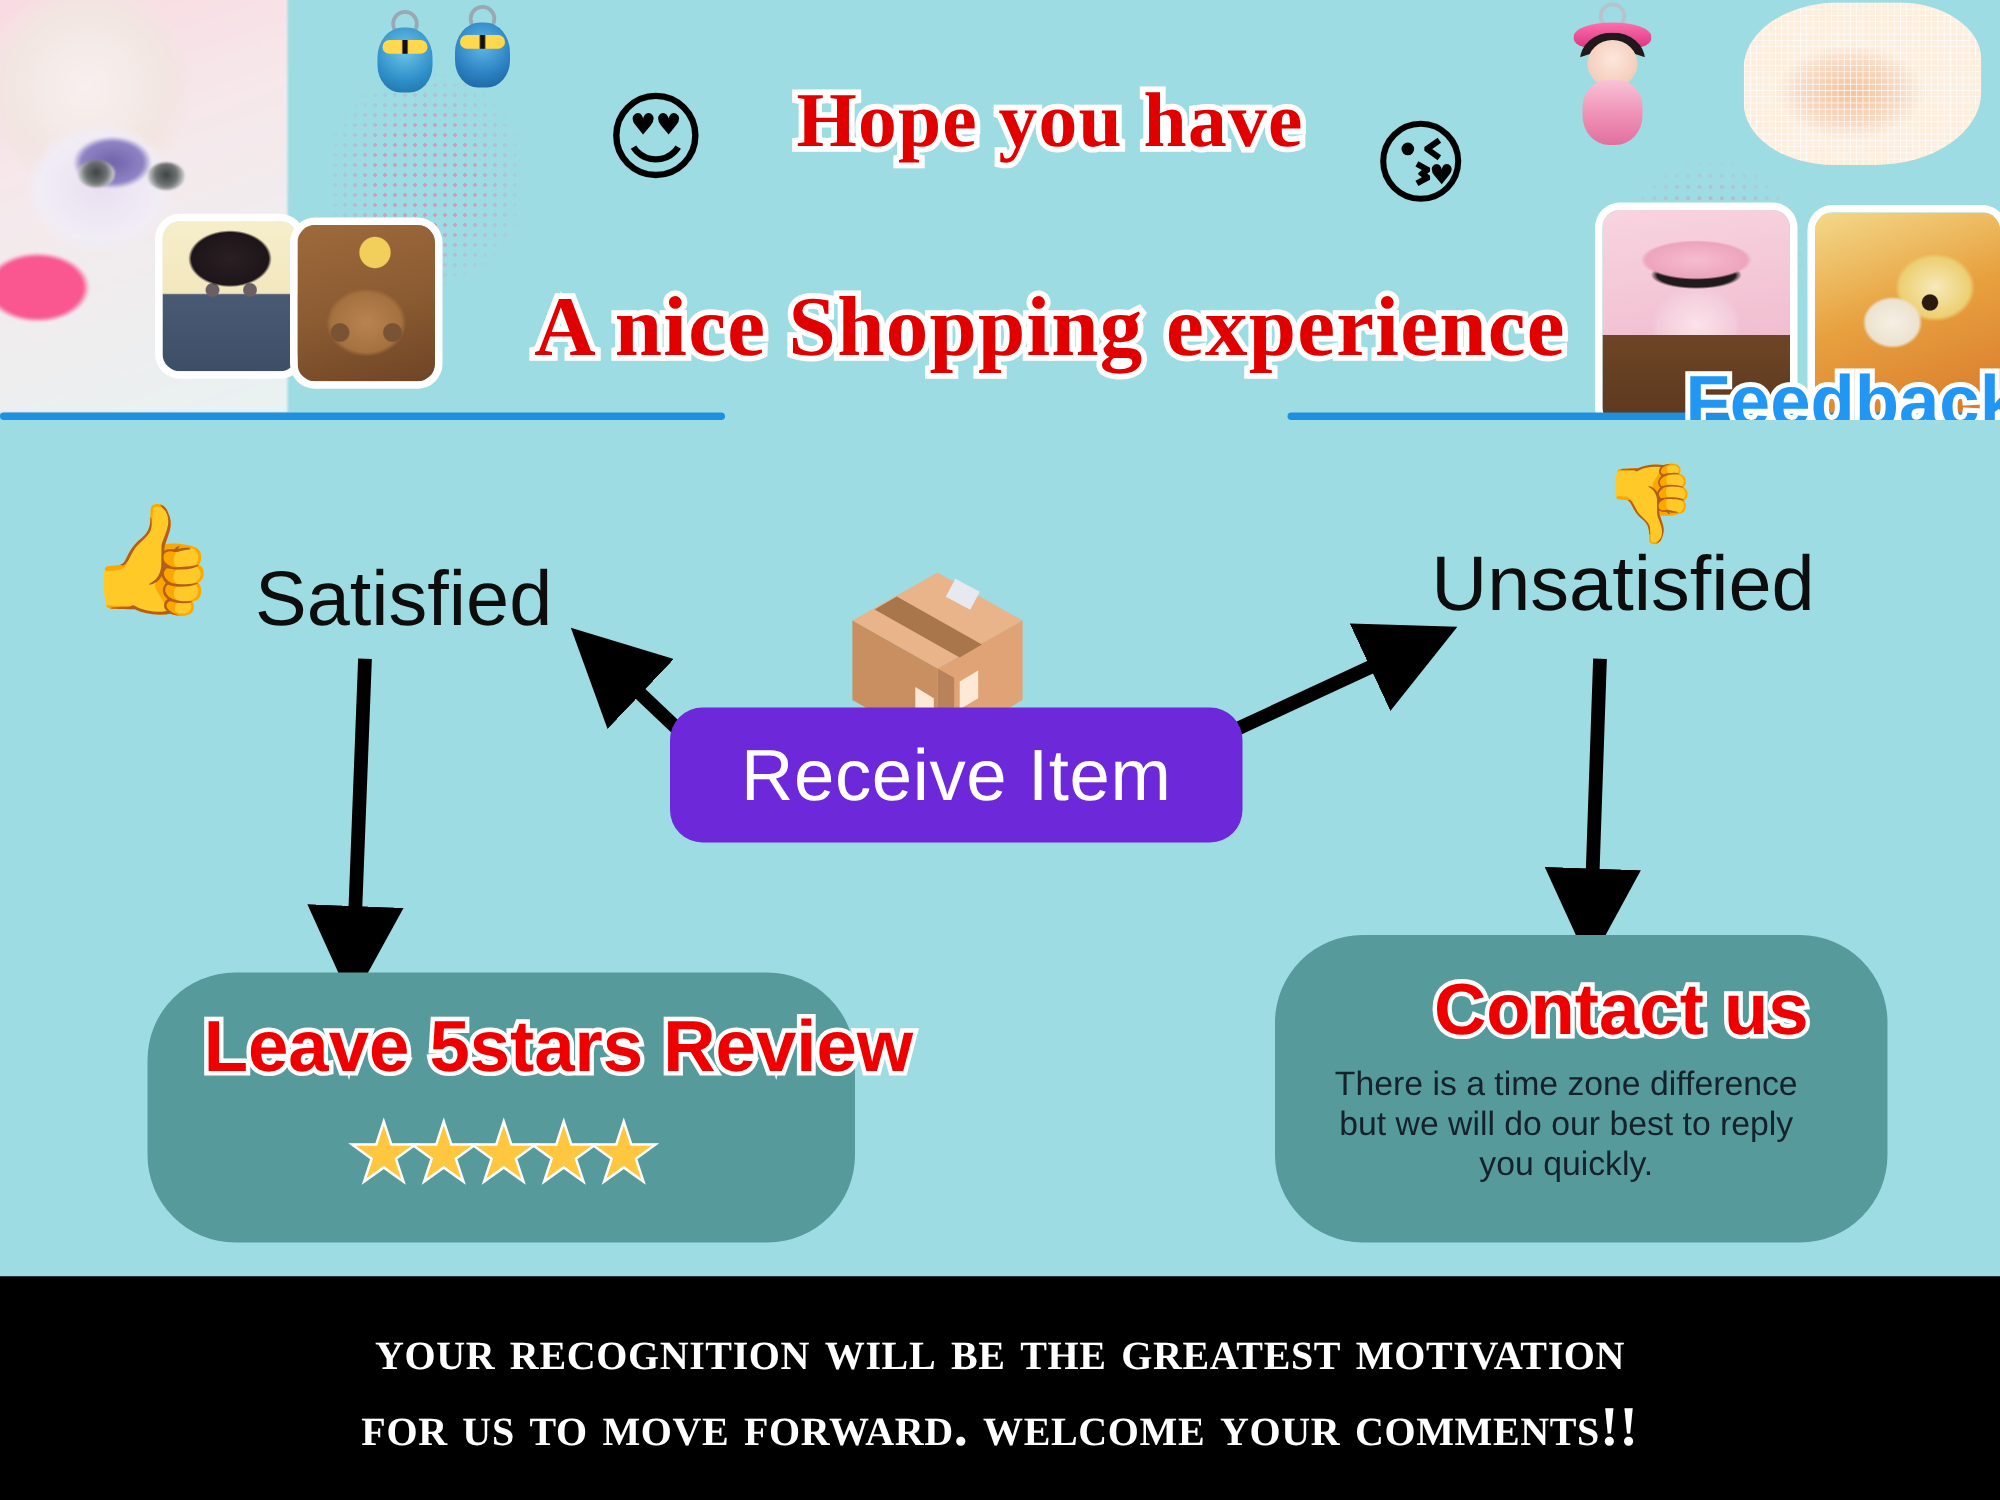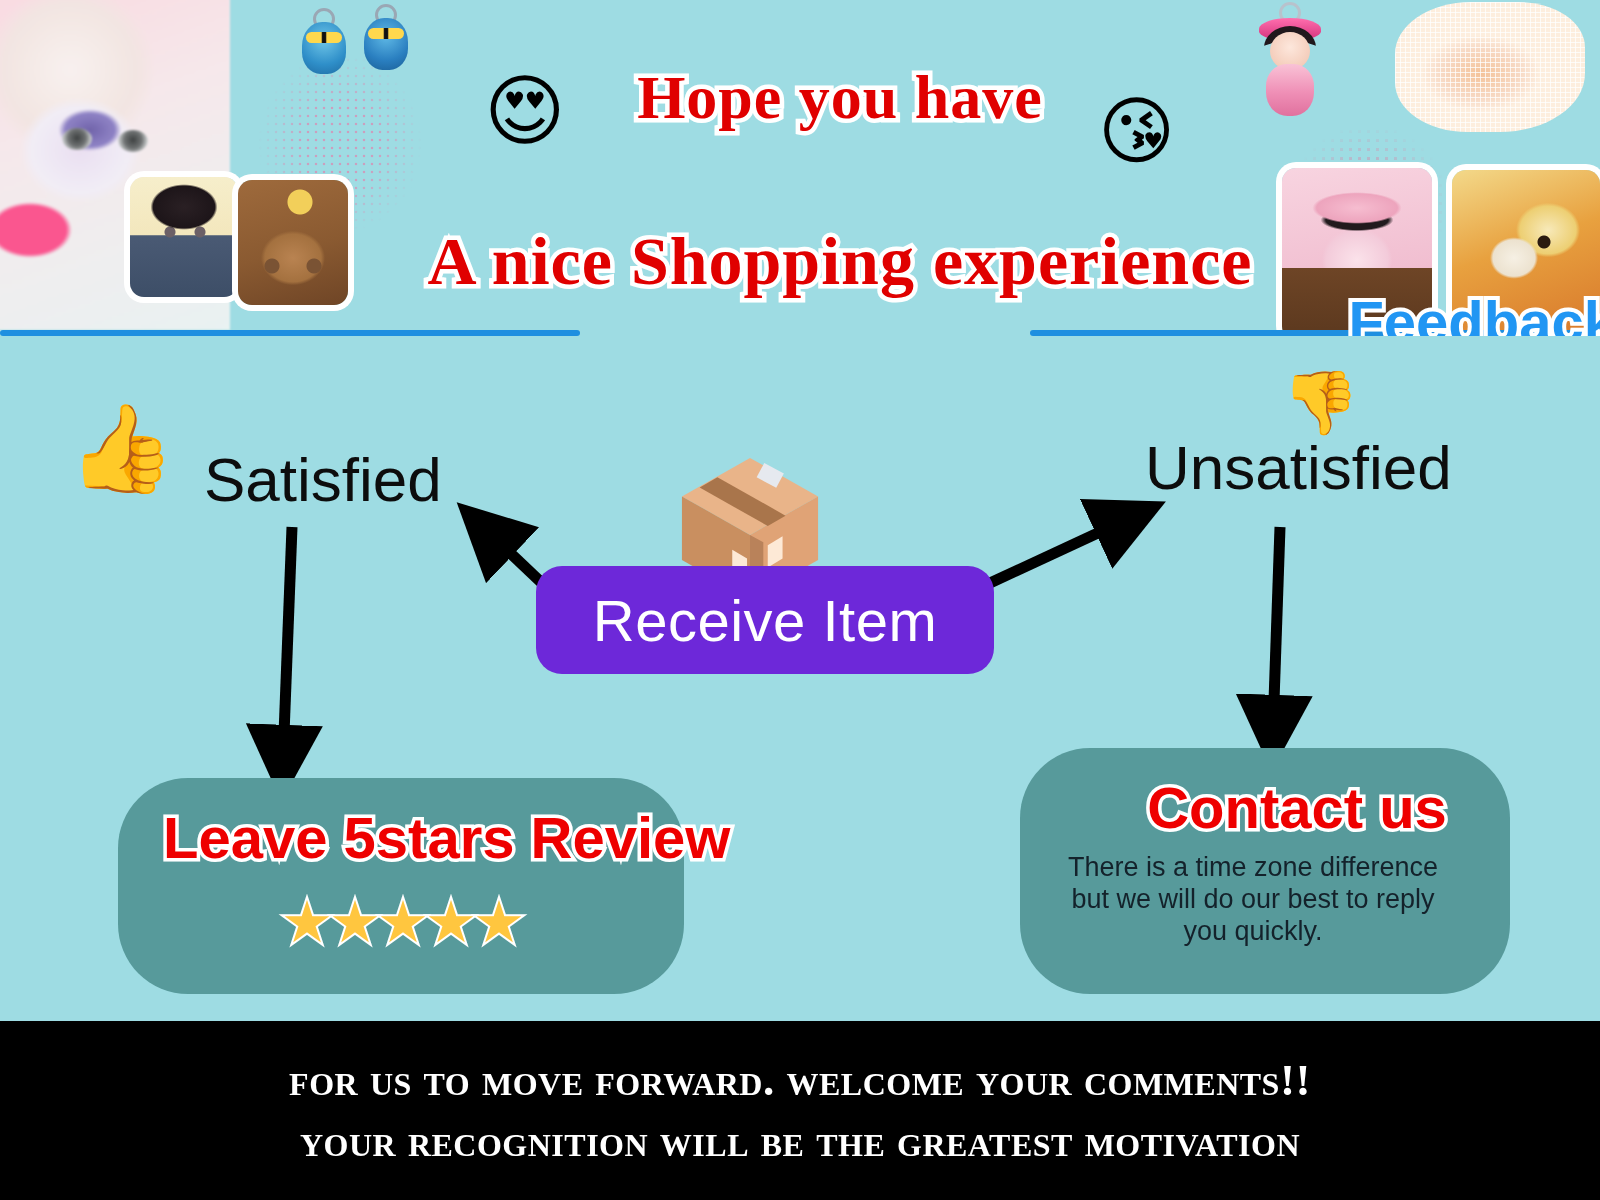--- a/index.html
+++ b/index.html
@@ -430,17 +430,17 @@
     <div class="panel-title">Leave 5stars Review</div>
     <div class="stars">★★★★★</div>
   </div>
 
   <div class="panel panel-right">
     <div class="panel-title">Contact us</div>
     <div class="panel-note">There is a time zone difference but we will do our best to reply you quickly.</div>
   </div>
 
   <div class="bottom-banner">
+    <div class="banner-line">Your recognition will be the greatest motivation</div>
     <div class="banner-line">for us to move forward.  Welcome your comments!!</div>
-    <div class="banner-line">Your recognition will be the greatest motivation</div>
   </div>
 
 </div>
 
 </body></html>

